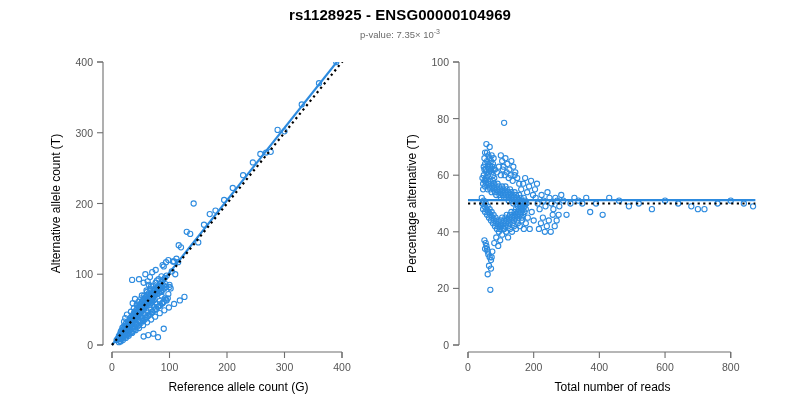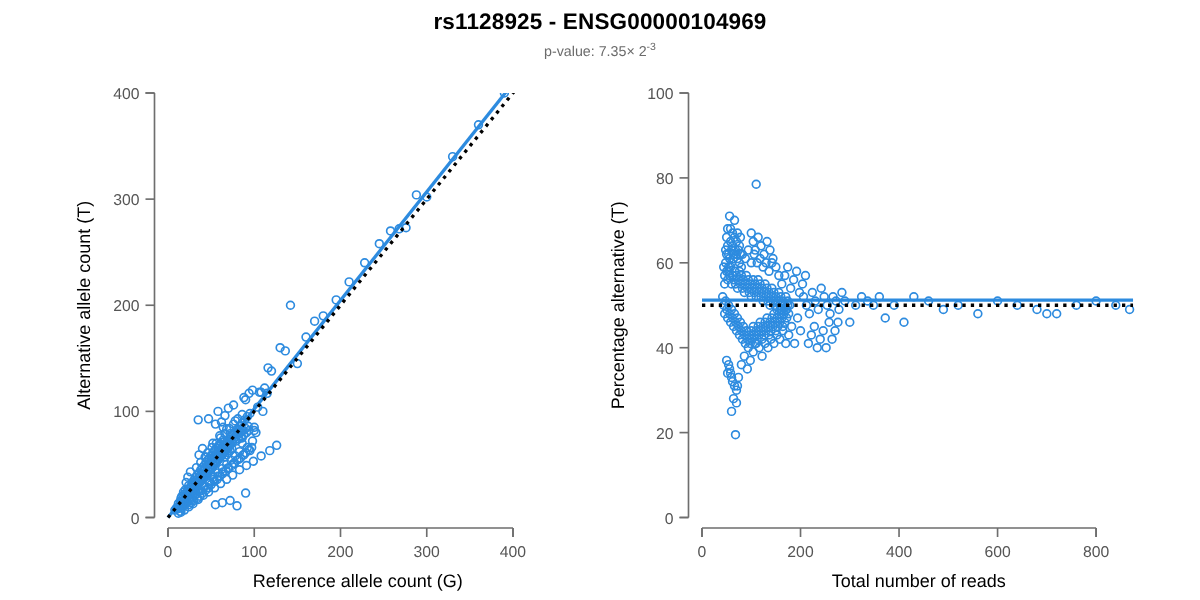--- a/index.html
+++ b/index.html
@@ -24,21 +24,21 @@
   .axis-title{font-size:12px;fill:#000000;}
 </style>
 </head>
 <body>
 
 <div id="figure">
 
   <div class="title">rs1128925 - ENSG00000104969</div>
 
   <div class="subtitle">
-    <span>p-value: 7.35× 2</span><sup>-3</sup>
+    <span>p-value: 7.35× 10</span><sup>-3</sup>
   </div>
 
   <svg id="plot-svg" width="800" height="400">
       <g>
         <defs>
           <clipPath id="clip-left">
             <rect x="98" y="62" width="323" height="289"></rect>
           </clipPath>
         </defs>
         <g clip-path="url(#clip-left)">

